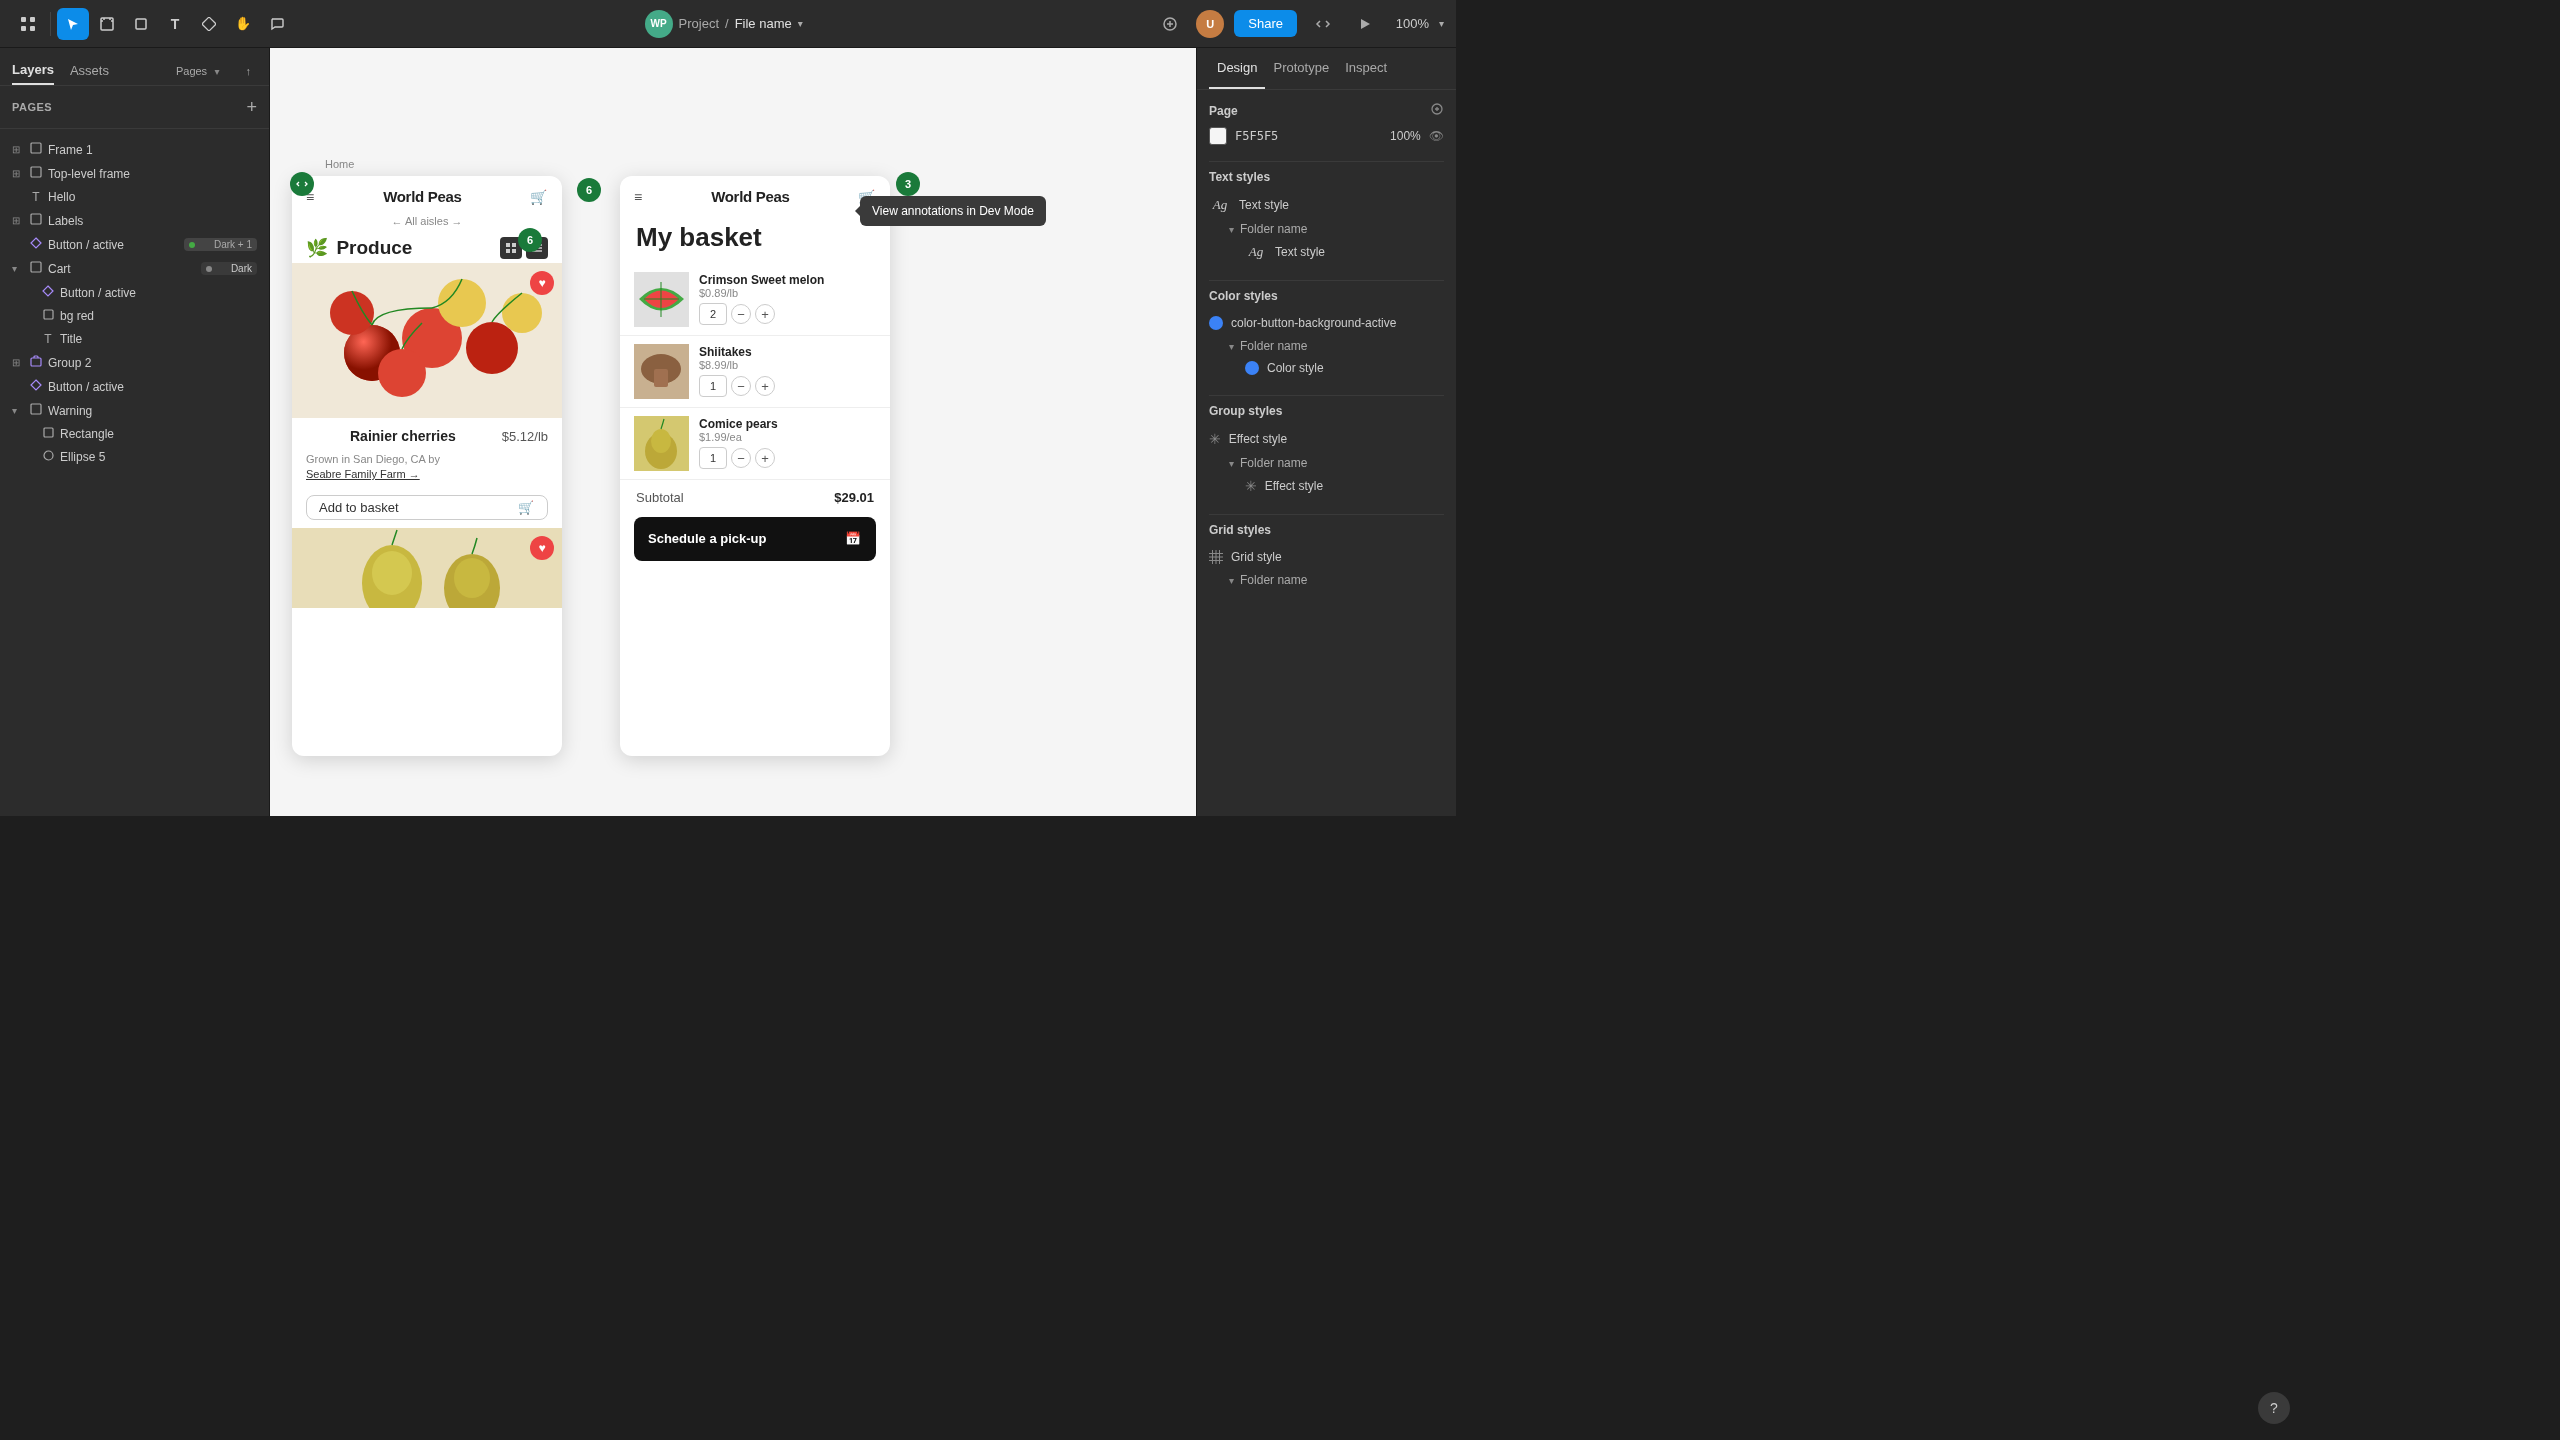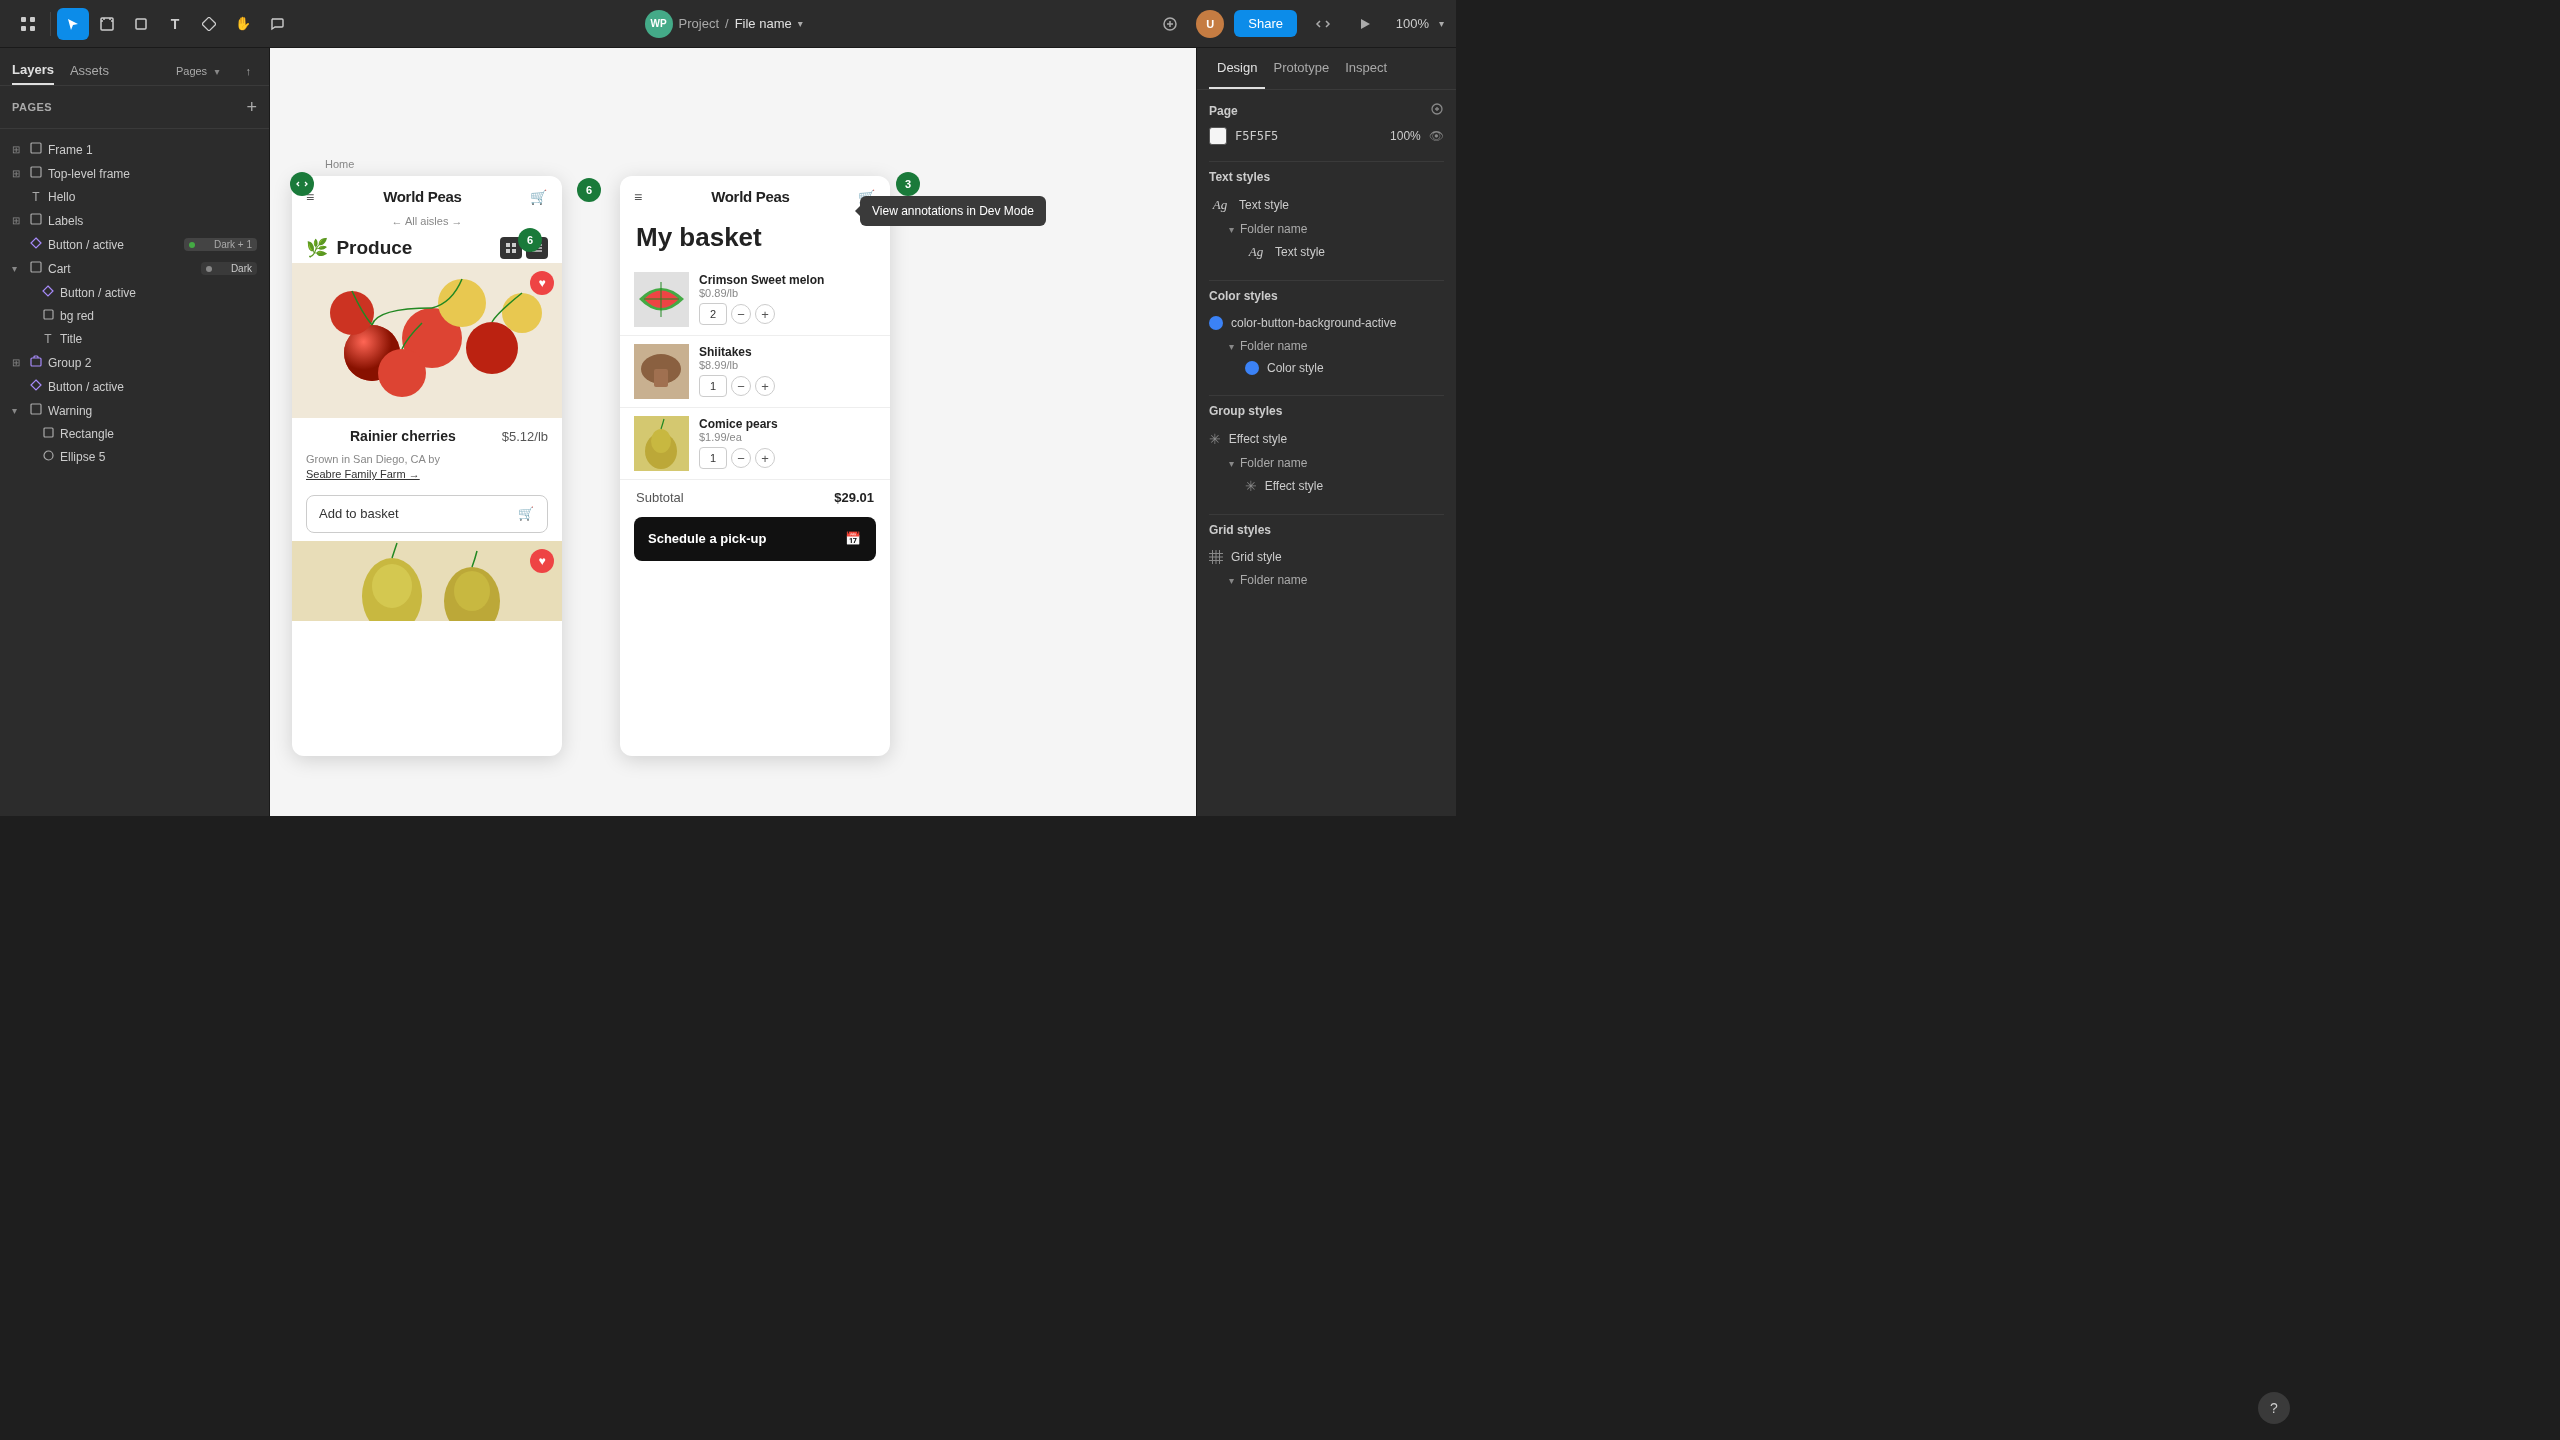--- a/index.html
+++ b/index.html
@@ -419,21 +419,21 @@
       color: #888;
       line-height: 1.4;
     }
     .product-link {
       font-size: 11px;
       color: #333;
       text-decoration: underline;
     }
     .add-basket-btn {
       margin: 8px 14px;
-      height: 38px;
+      height: 25px;
       border: 1.5px solid #ccc;
       border-radius: 8px;
       display: flex;
       align-items: center;
       justify-content: space-between;
       padding: 0 12px;
       font-size: 13px;
       color: #333;
       cursor: pointer;
     }

